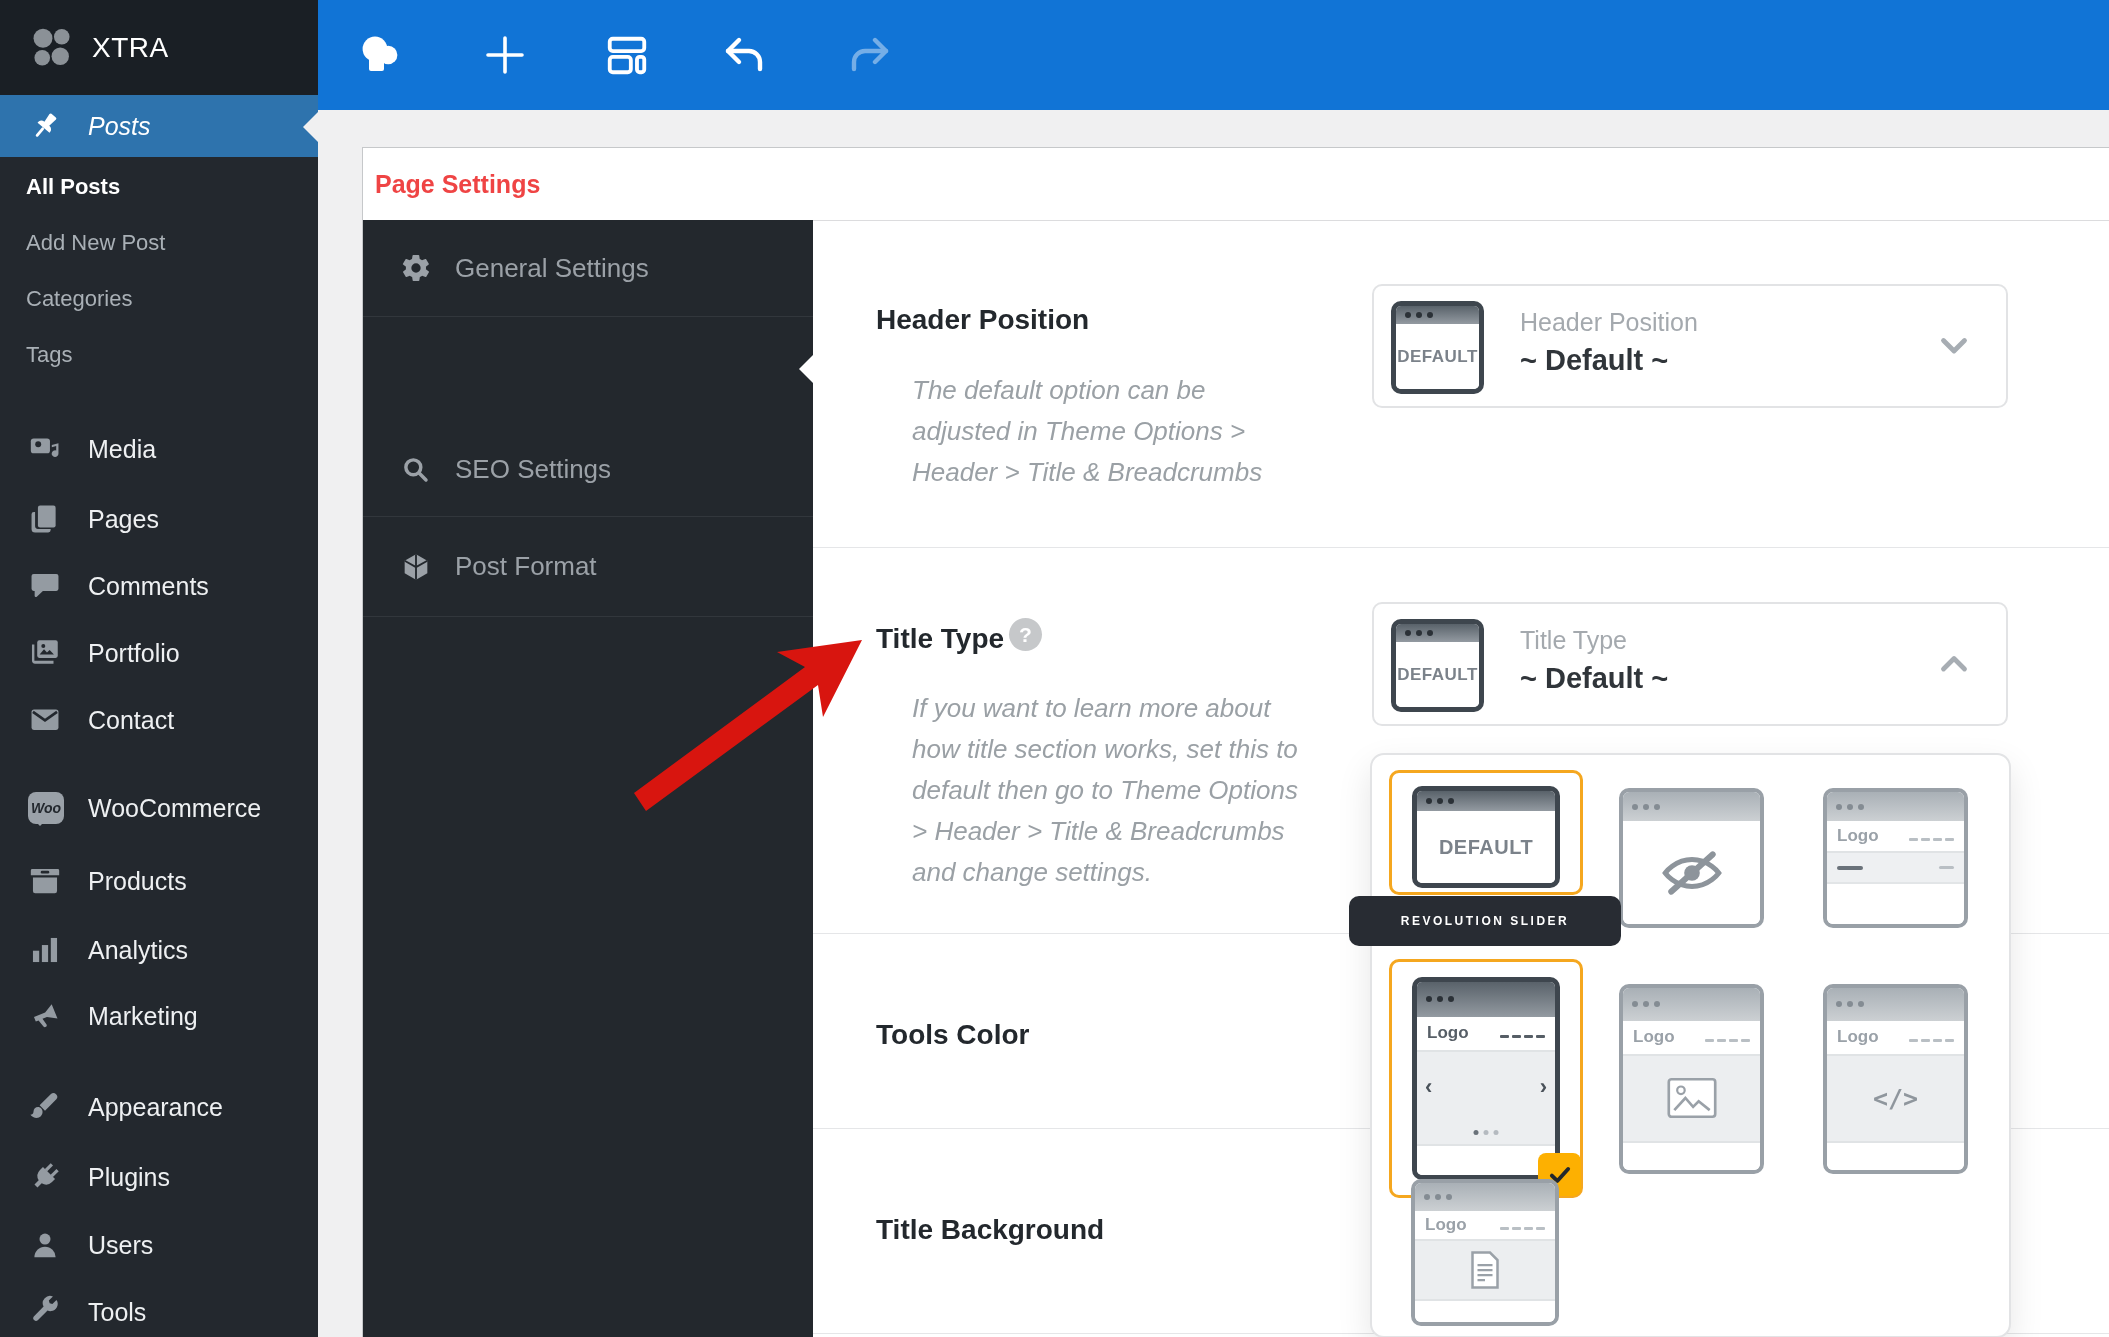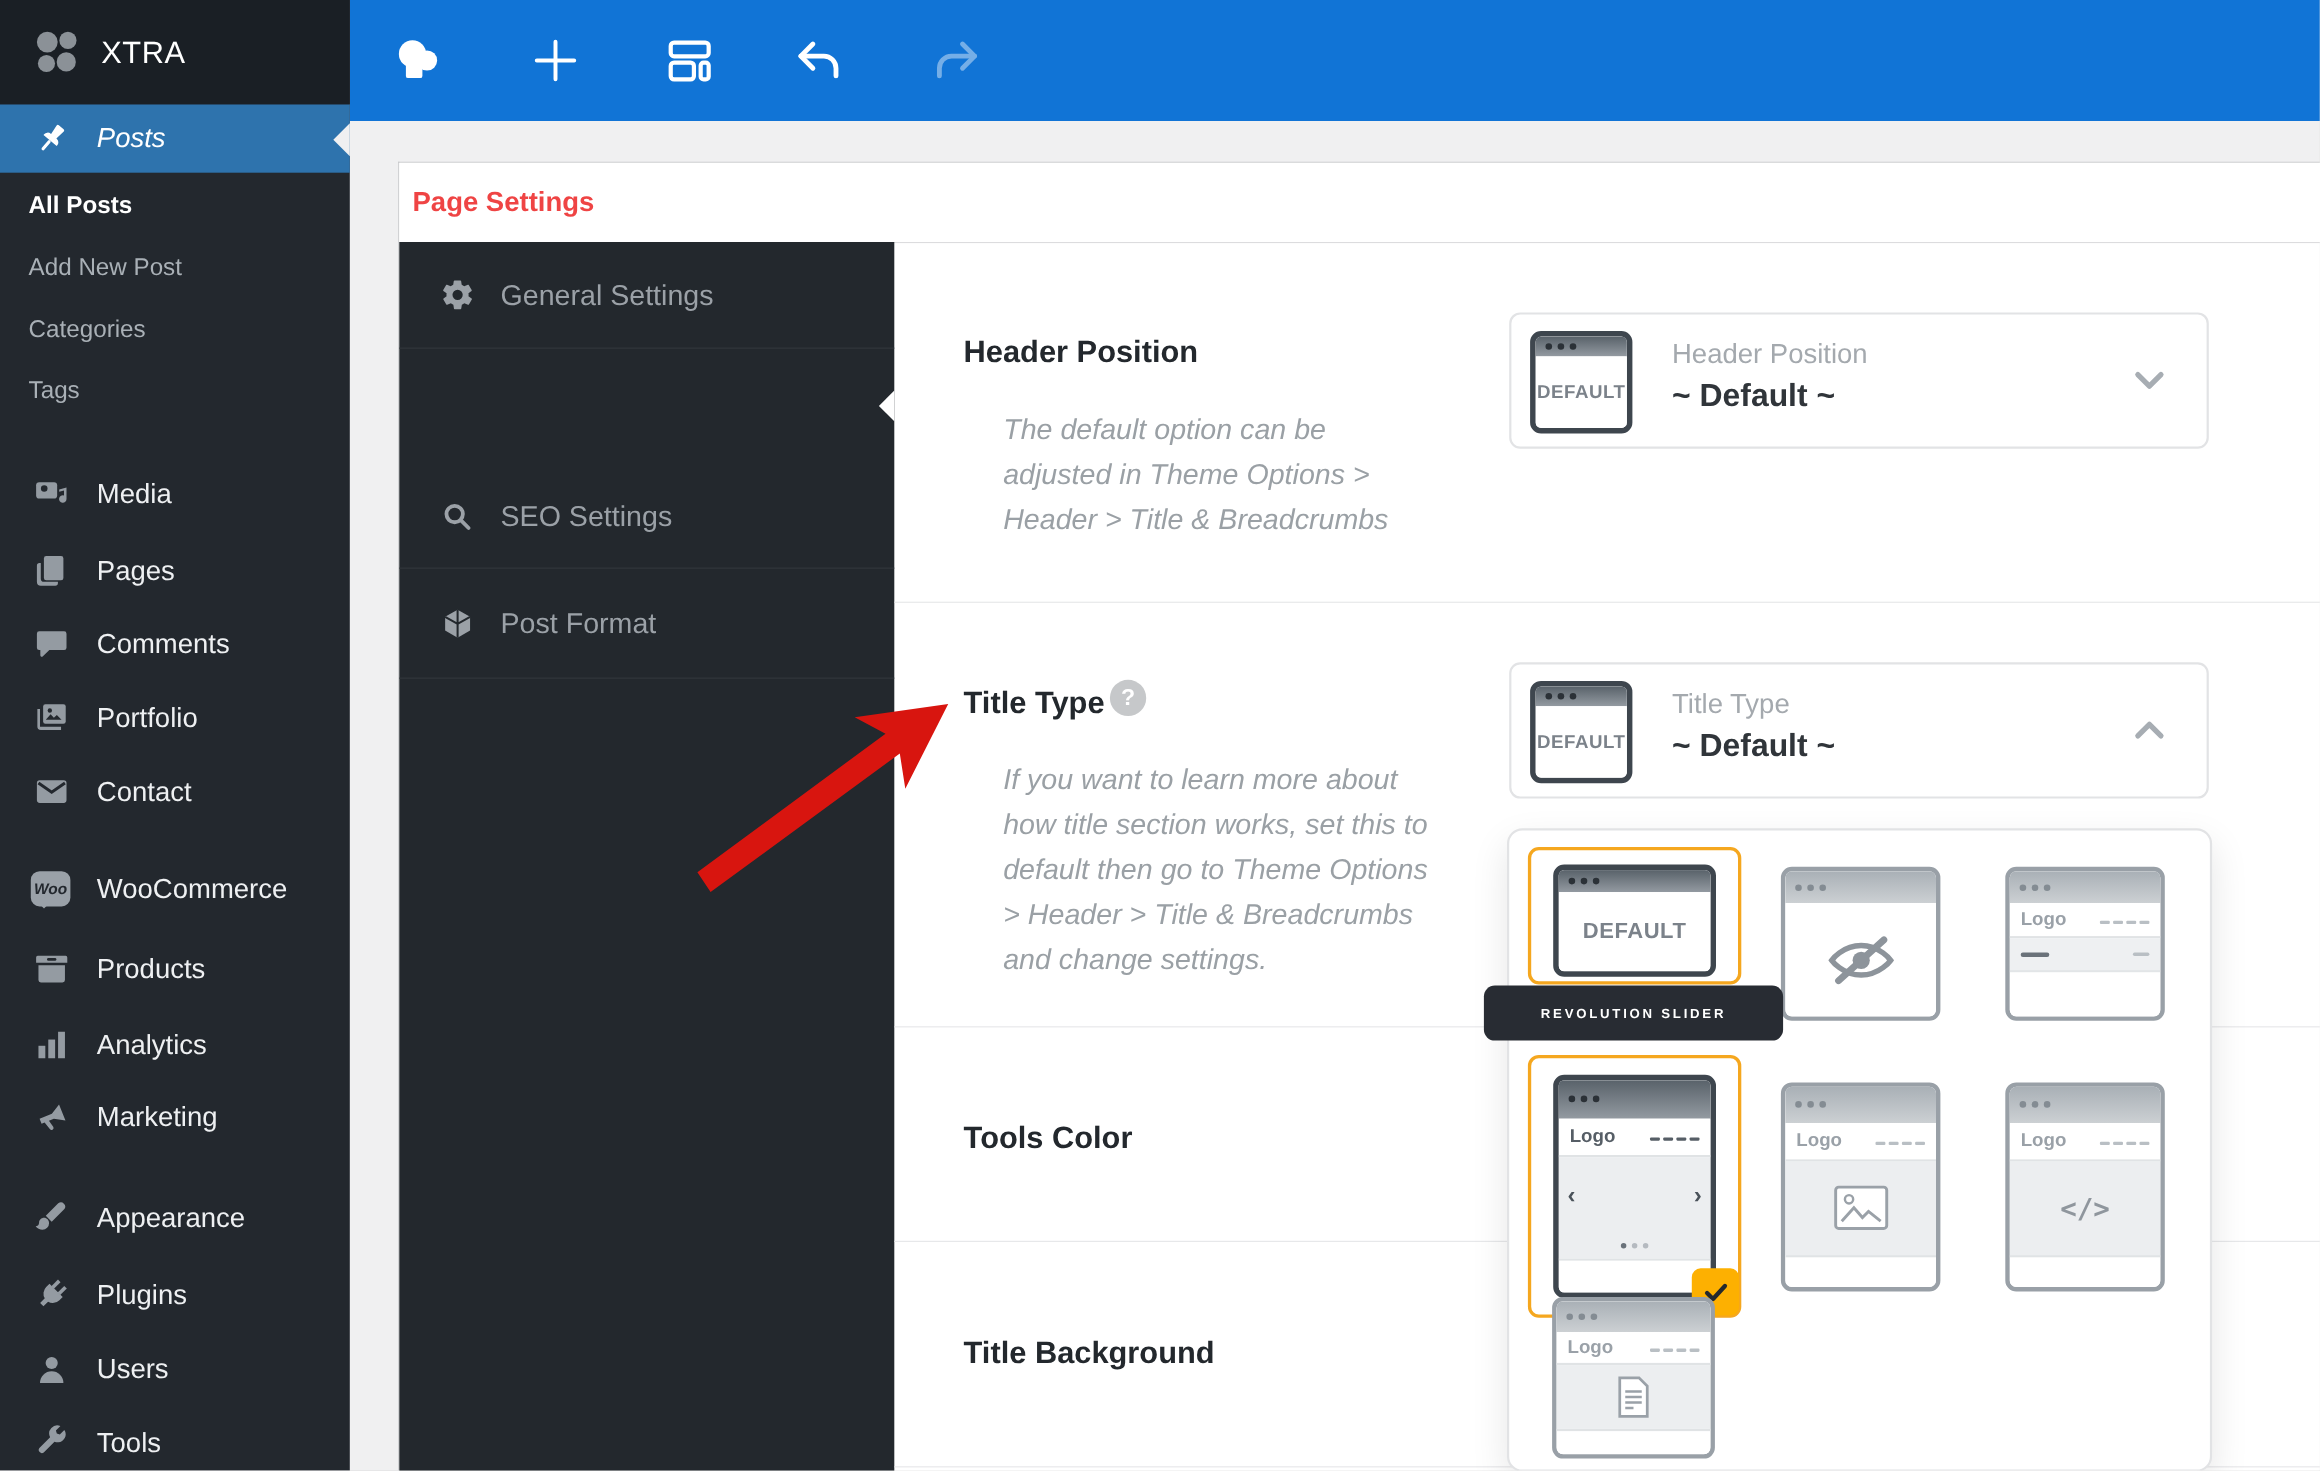--- a/index.html
+++ b/index.html
@@ -12,21 +12,21 @@
   .logo-mark{margin-left:28px;width:48px;height:48px;}
   .logo-text{margin-left:16px;color:#ffffff;font-size:28px;font-weight:500;letter-spacing:.5px;}
   .posts-row{position:absolute;left:0;top:95px;width:318px;height:62px;background:#2e73ad;display:flex;align-items:center;font-style:italic;}
   .posts-row .mi-icon{margin-left:28px;}
   .posts-row .mi-label{margin-left:24px;color:#fff;font-size:25px;font-weight:400;}
   .posts-notch{position:absolute;left:288px;top:112px;width:0;height:0;border:15px solid transparent;border-right:15px solid #f0f0f1;}
   .sub-item{position:absolute;left:0;width:318px;height:56px;display:flex;align-items:center;padding-left:26px;box-sizing:border-box;
             color:#a9b0b6;font-size:22px;cursor:pointer;}
   .sub-item.active{color:#ffffff;font-weight:bold;}
   .menu-item{position:absolute;left:0;width:318px;height:66px;display:flex;align-items:center;cursor:pointer;}
-  .mi-icon{width:36px;height:36px;margin-left:28px;flex:0 0 auto;display:flex;align-items:center;justify-content:flex-end;}
+  .mi-icon{width:36px;height:36px;margin-left:28px;flex:0 0 auto;display:flex;align-items:center;justify-content:flex-start;}
   .menu-item .mi-label{margin-left:24px;color:#eef0f2;font-size:25px;}
   .woo-bubble{position:relative;width:40px;height:32px;background:#9aa1a8;border-radius:8px;display:flex;align-items:center;justify-content:center;}
   .woo-bubble span{font-size:14px;font-weight:bold;color:#23282e;font-style:italic;}
   .woo-bubble:after{content:"";position:absolute;left:7px;bottom:-7px;border:5px solid transparent;border-top-color:#9aa1a8;}
 
   
   .toolbar{position:absolute;left:318px;top:0;width:1791px;height:110px;background:#1174d6;z-index:4;}
   .tb-icon{position:absolute;top:31px;width:48px;height:48px;display:flex;align-items:center;justify-content:center;cursor:pointer;}
   .tb-icon.disabled{opacity:.42;cursor:default;}
 

